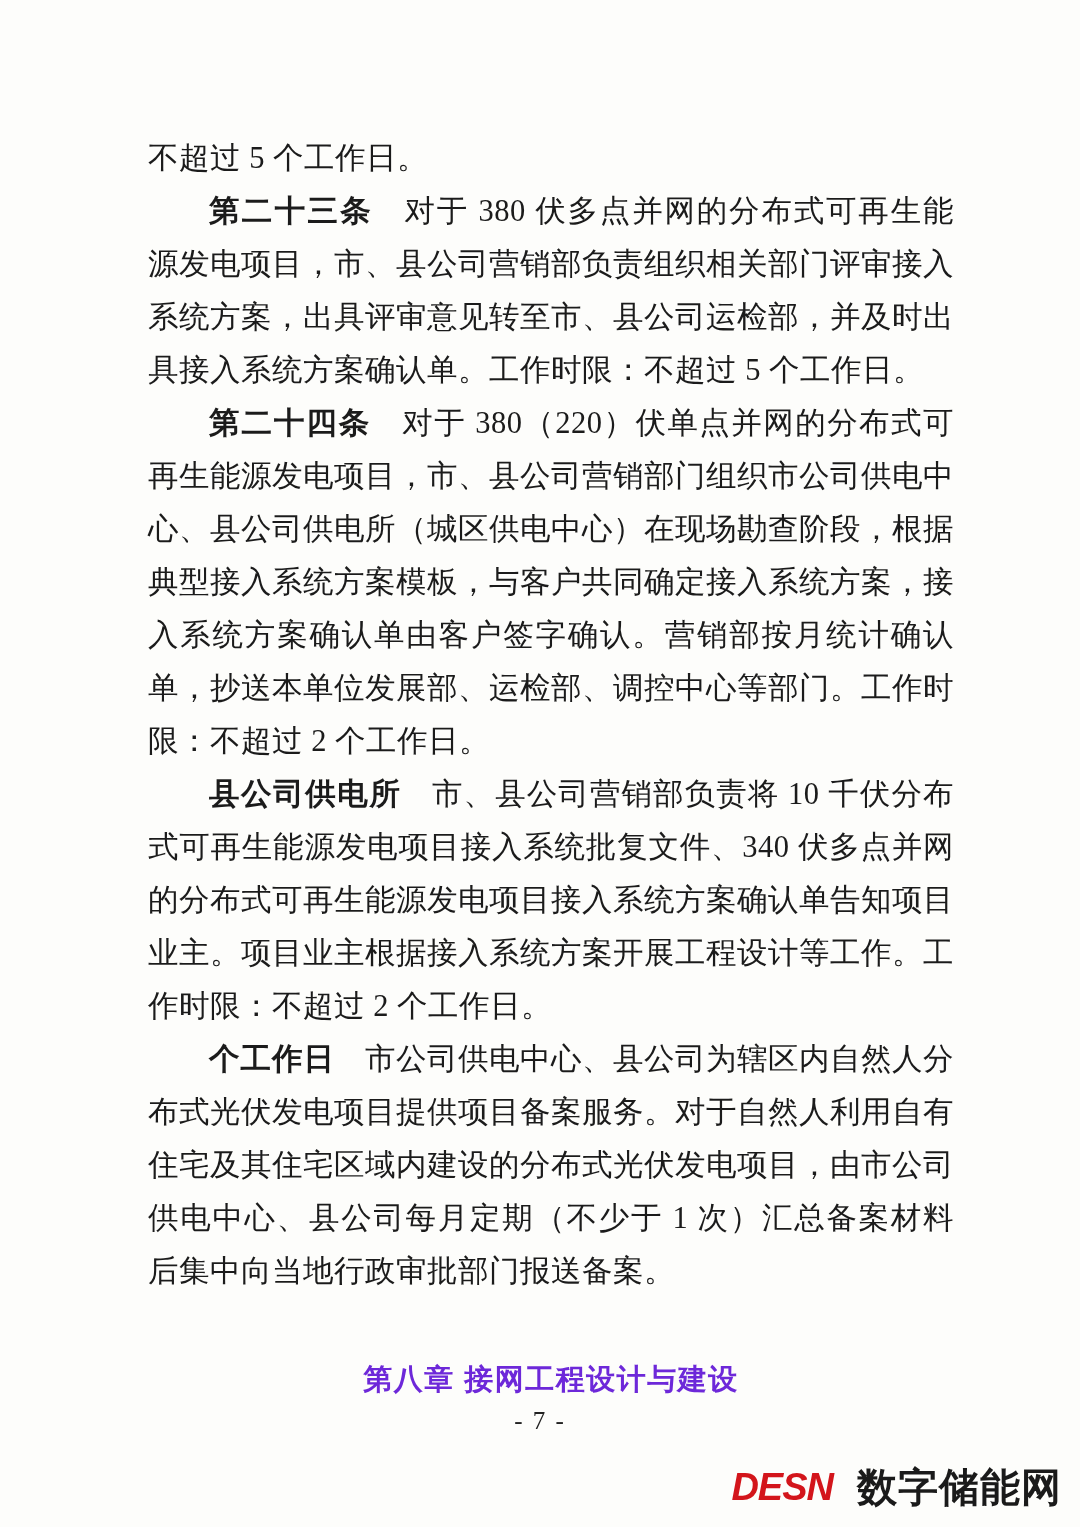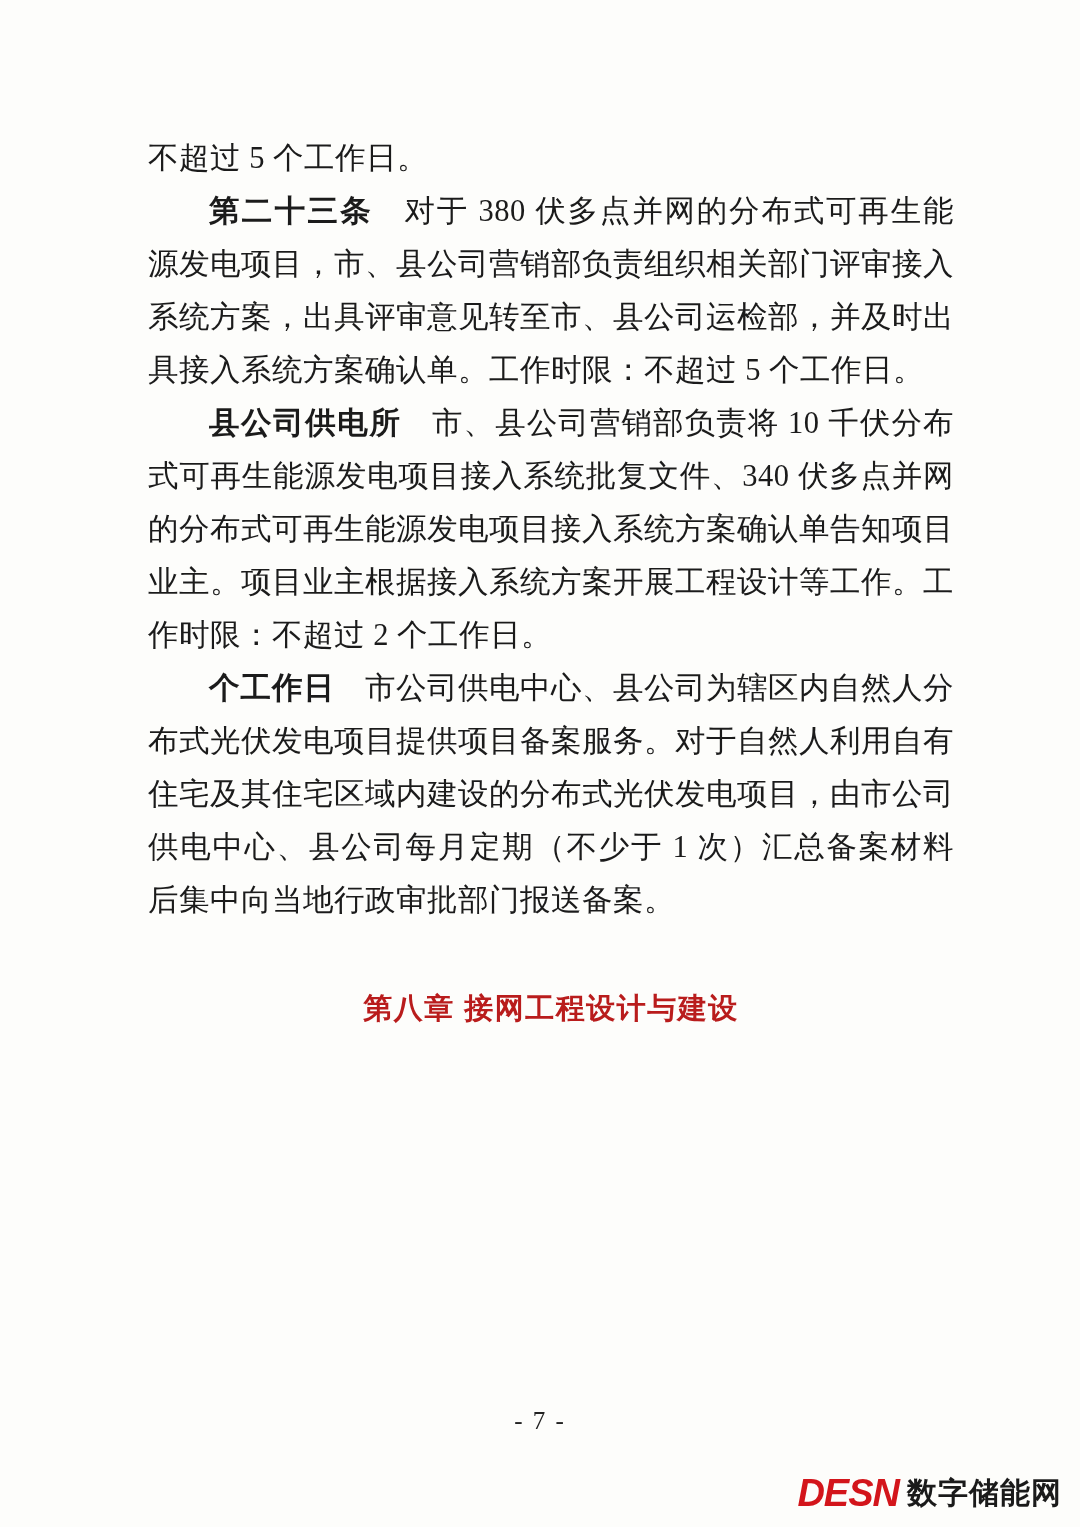--- a/index.html
+++ b/index.html
@@ -50,71 +50,74 @@
     display: inline-block;
     width: 30px;
   }
   .chapter {
     margin-top: 62px;
     text-align: center;
     font-size: 29px;
     font-weight: bold;
     font-family: "Liberation Sans", "DejaVu Sans", sans-serif;
     letter-spacing: 1.5px;
-    color: #b91c1c;
+    color: #6d28d9;
   }
   .page-number {
     position: absolute;
     left: 0;
     top: 1407px;
     width: 1080px;
     text-align: center;
     font-size: 25px;
     color: #222;
     letter-spacing: 2px;
   }
   .watermark {
     position: absolute;
     right: 18px;
     bottom: 12px;
     display: flex;
     align-items: center;
-    gap: 8px;
+    gap: 24px;
   }
   .wm-desn {
     font-family: "Liberation Sans", "DejaVu Sans", sans-serif;
     font-weight: bold;
     font-style: italic;
     font-size: 38px;
     color: #d3151b;
     letter-spacing: -1px;
   }
   .wm-cn {
     font-family: "Liberation Sans", "DejaVu Sans", sans-serif;
     font-weight: bold;
-    font-size: 30px;
+    font-size: 40px;
     color: #1a1a1a;
     letter-spacing: 1px;
   }
 </style>
 </head>
 <body>
 
 <div class="page">
 
   <div class="content">
 
     <p class="para">
       <span>不超过 5 个工作日。</span>
     </p>
 
     <p class="para indent">
       <span class="art-label">第二十三条</span><span class="gap"></span><span>对于 380 伏多点并网的分布式可再生能源发电项目，市、县公司营销部负责组织相关部门评审接入系统方案，出具评审意见转至市、县公司运检部，并及时出具接入系统方案确认单。工作时限：不超过 5 个工作日。</span>
     </p>
 
+    <p class="para indent">
+      <span class="art-label">第二十四条</span><span class="gap"></span><span>对于 380（220）伏单点并网的分布式可再生能源发电项目，市、县公司营销部门组织市公司供电中心、县公司供电所（城区供电中心）在现场勘查阶段，根据典型接入系统方案模板，与客户共同确定接入系统方案，接入系统方案确认单由客户签字确认。营销部按月统计确认单，抄送本单位发展部、运检部、调控中心等部门。工作时限：不超过 2 个工作日。</span>
+    </p>
 
     <p class="para indent">
       <span class="art-label">县公司供电所</span><span class="gap"></span><span>市、县公司营销部负责将 10 千伏分布式可再生能源发电项目接入系统批复文件、340 伏多点并网的分布式可再生能源发电项目接入系统方案确认单告知项目业主。项目业主根据接入系统方案开展工程设计等工作。工作时限：不超过 2 个工作日。</span>
     </p>
 
     <p class="para indent">
       <span class="art-label">个工作日</span><span class="gap"></span><span>市公司供电中心、县公司为辖区内自然人分布式光伏发电项目提供项目备案服务。对于自然人利用自有住宅及其住宅区域内建设的分布式光伏发电项目，由市公司供电中心、县公司每月定期（不少于 1 次）汇总备案材料后集中向当地行政审批部门报送备案。</span>
     </p>
 
     <div class="chapter">第八章  接网工程设计与建设</div>

